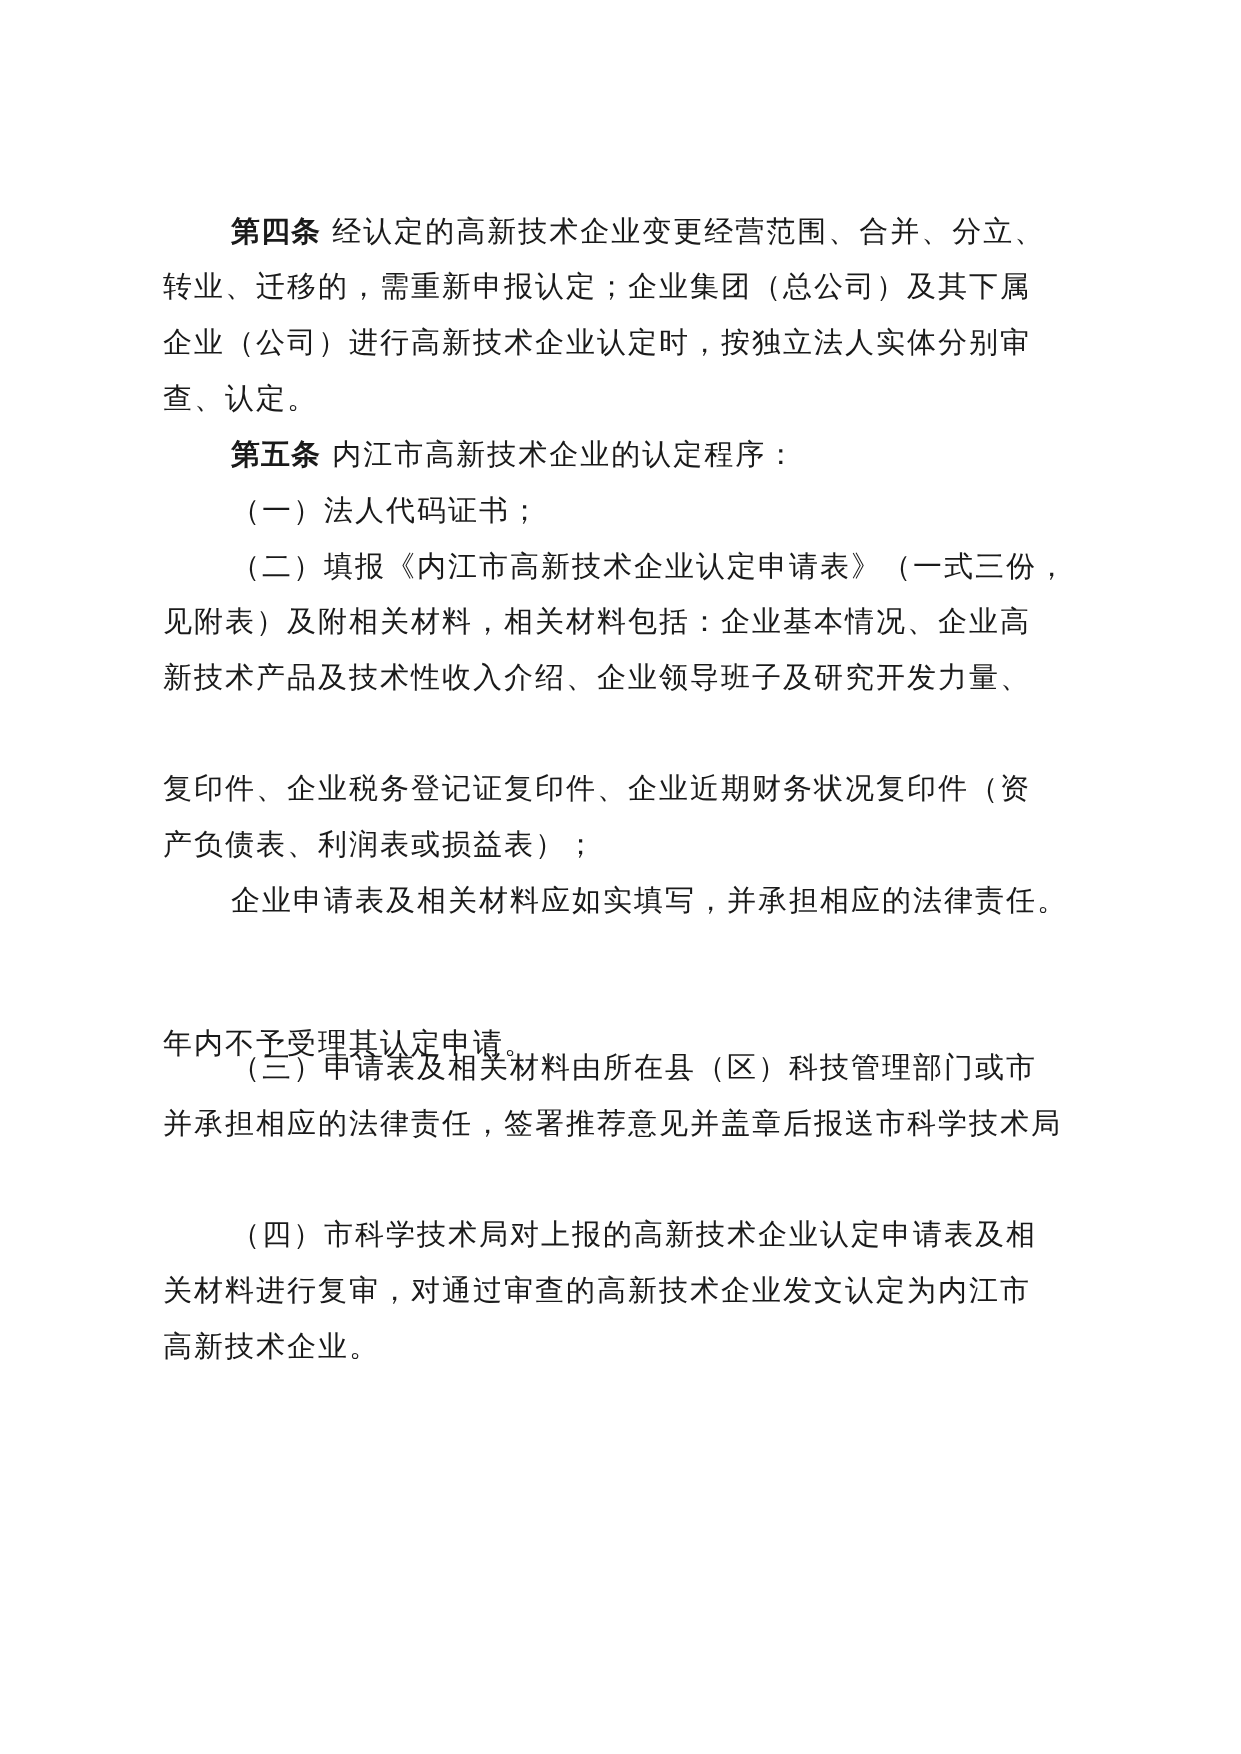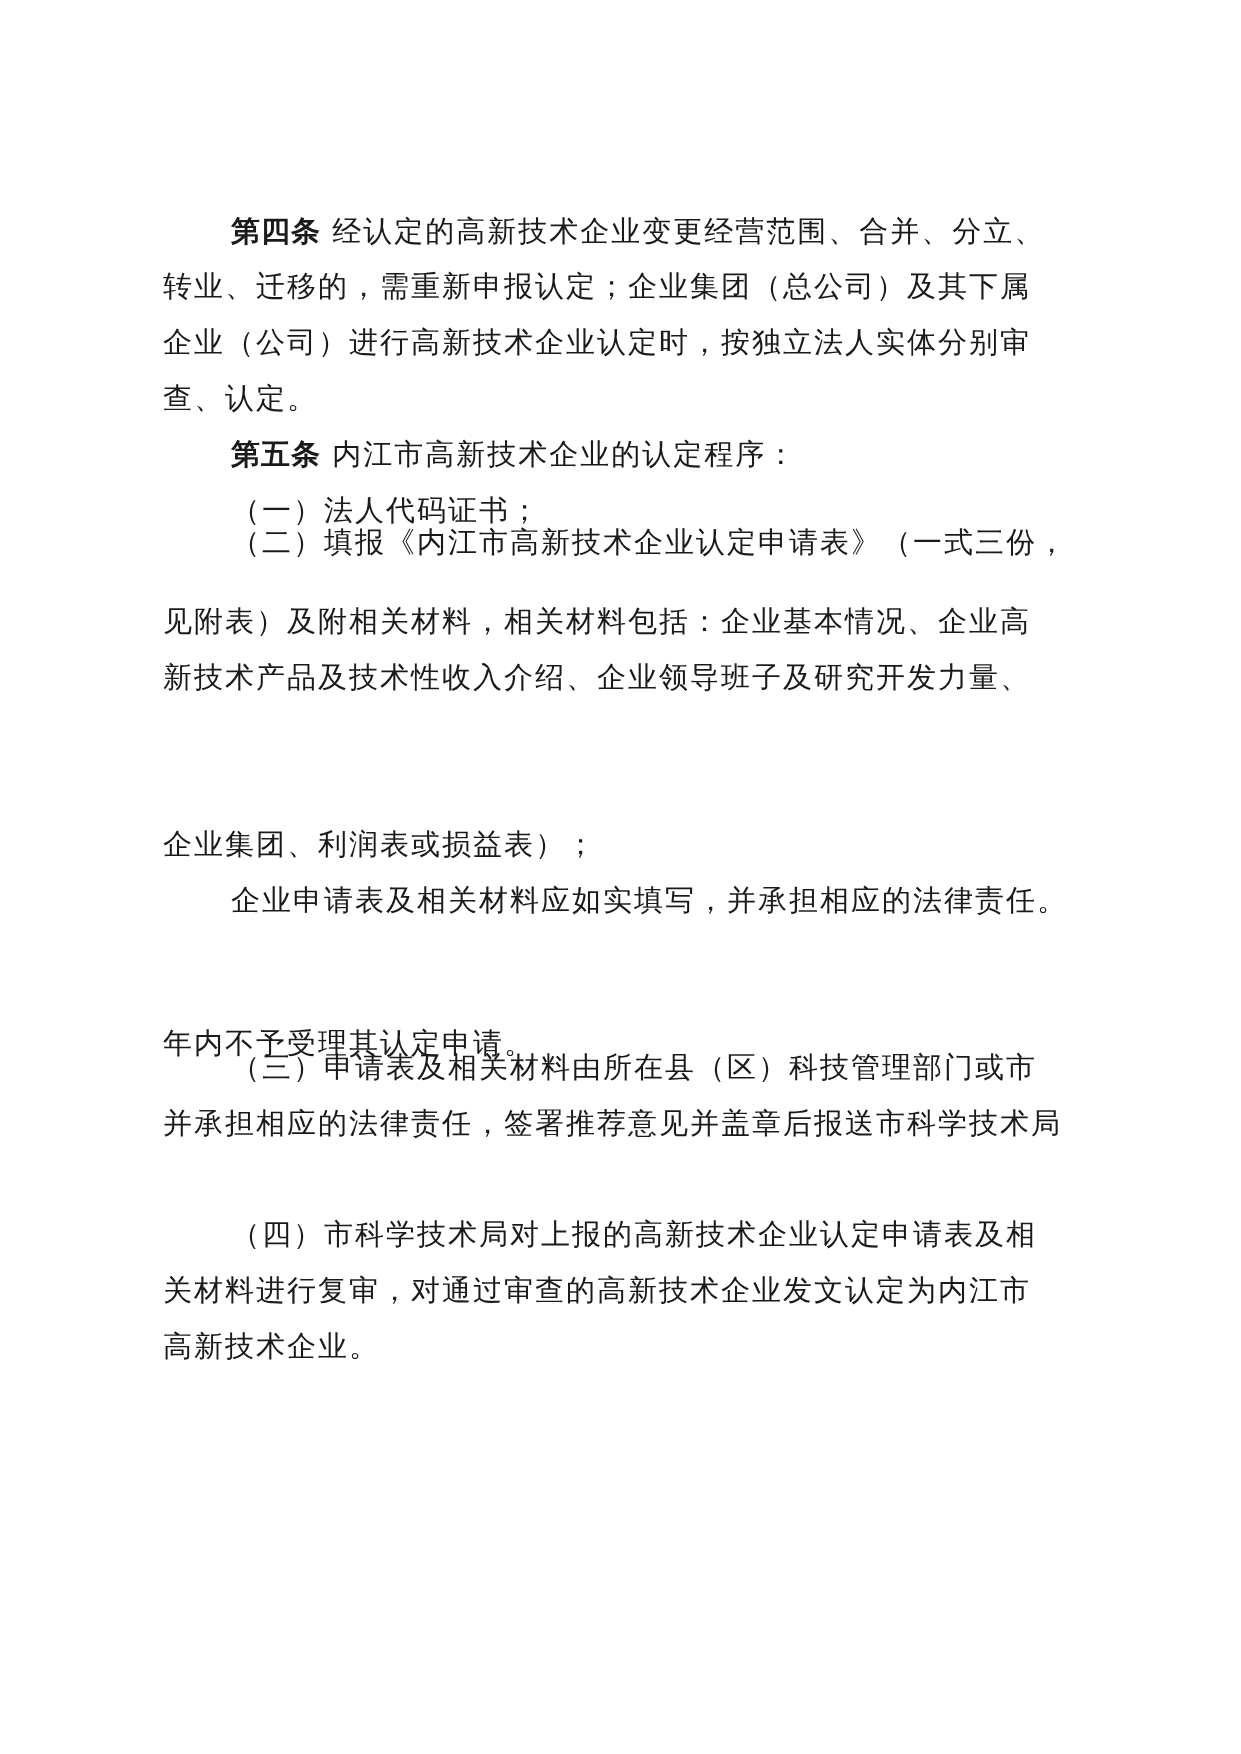--- a/index.html
+++ b/index.html
@@ -27,24 +27,25 @@
   </div>
   <div class="line" style="top:266px">转业、迁移的，需重新申报认定；企业集团（总公司）及其下属</div>
   <div class="line" style="top:322px">企业（公司）进行高新技术企业认定时，按独立法人实体分别审</div>
   <div class="line" style="top:378px">查、认定。</div>
 
   <div class="line indent" style="top:434px">
     <span class="bold">第五条</span>
     <span>内江市高新技术企业的认定程序：</span>
   </div>
   <div class="line indent" style="top:490px">（一）法人代码证书；</div>
-  <div class="line indent" style="top:522px">（二）填报《内江市高新技术企业认定申请表》（一式三份，</div>
+  <div class="line indent" style="top:546px">（二）填报《内江市高新技术企业认定申请表》（一式三份，</div>
   <div class="line" style="top:601px">见附表）及附相关材料，相关材料包括：企业基本情况、企业高</div>
   <div class="line" style="top:657px">新技术产品及技术性收入介绍、企业领导班子及研究开发力量、</div>
-  <div class="line" style="top:824px">企业集团、利润表或损益表）；</div>
+  <div class="line" style="top:768px">复印件、企业税务登记证复印件、企业近期财务状况复印件（资</div>
+  <div class="line" style="top:824px">产负债表、利润表或损益表）；</div>
   <div class="line indent" style="top:880px">企业申请表及相关材料应如实填写，并承担相应的法律责任。</div>
   <div class="line" style="top:1023px">年内不予受理其认定申请。</div>
   <div class="line indent" style="top:1047px">（三）申请表及相关材料由所在县（区）科技管理部门或市</div>
   <div class="line" style="top:1103px">并承担相应的法律责任，签署推荐意见并盖章后报送市科学技术局</div>
   <div class="line indent" style="top:1214px">（四）市科学技术局对上报的高新技术企业认定申请表及相</div>
   <div class="line" style="top:1270px">关材料进行复审，对通过审查的高新技术企业发文认定为内江市</div>
   <div class="line" style="top:1326px">高新技术企业。</div>
 </div>
 
 </body></html>

